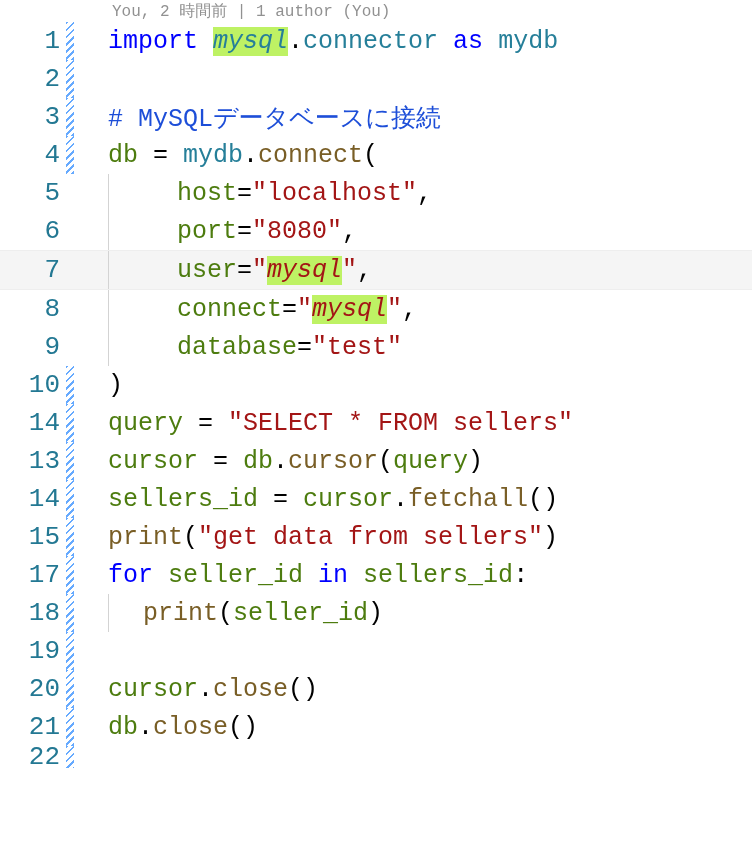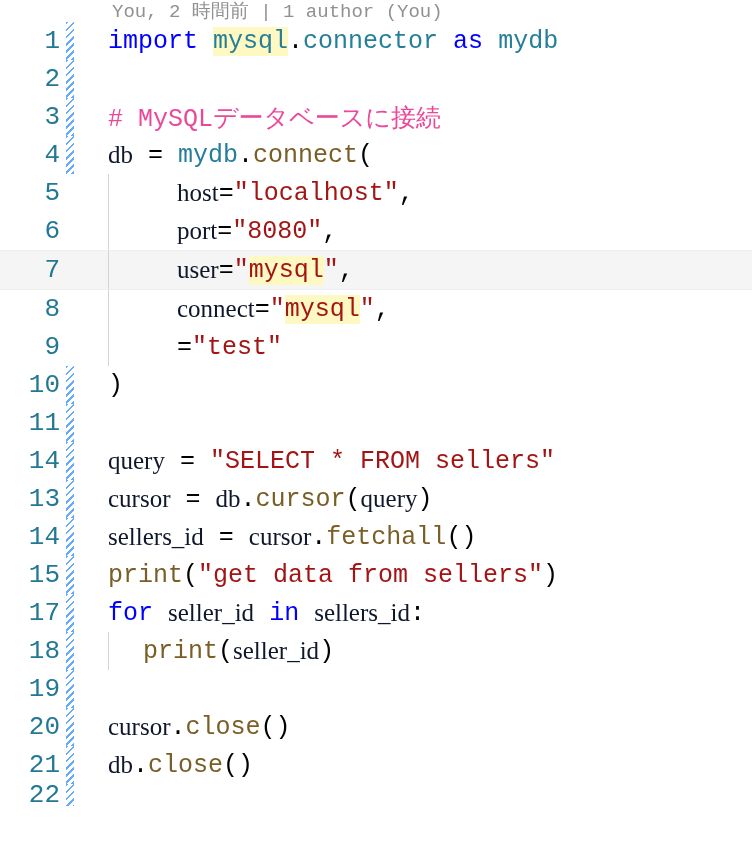--- a/index.html
+++ b/index.html
@@ -1,33 +1,33 @@
 <!DOCTYPE html>
 <html><head>
 <meta charset="utf-8">
 <style>
   html,body{margin:0;padding:0;background:#ffffff;font-family:Consolas,"Courier New",monospace;}
   .editor{display:flex;flex-direction:column;}
-  .codelens{position:relative;color:#919191;font-size:19px;padding-left:112px;height:22px;display:flex;align-items:center;}
+  .codelens{position:relative;color:#919191;font-size:16px;padding-left:112px;height:22px;display:flex;align-items:center;}
   .line{display:flex;height:38px;align-items:center;position:relative;}
   .gutter{width:60px;text-align:right;color:#237893;font-size:26px;padding-right:6px;user-select:none;}
   .deco{width:8px;height:100%;margin-right:4px;}
   .deco.hatch{background:repeating-linear-gradient(135deg,#66aaff 0,#66aaff 2px,#ffffff 2px,#ffffff 5px);}
   .indent-guide{width:34px;border-left:1px solid #d3d3d3;align-self:stretch;flex:0 0 34px;}
   .indent-spacer{width:34px;flex:0 0 34px;}
   .code{white-space:pre;font-size:25px;display:flex;align-items:center;}
   .line7{background:#f5f5f5;border-top:1px solid #eeeeee;border-bottom:1px solid #eeeeee;}
   .t-kw{color:#0000ff;}
   .t-mod{color:#267f99;}
   .t-pl{color:#000000;}
   .t-fn{color:#795e26;}
-  .t-var{color:#0f172a;font-family:Liberation Serif, serif;}
+  .t-var{color:#4d7c0f;}
   .t-str{color:#a31515;}
-  .t-cmt{color:#ec4899;}
-  .hl{background:#fef9c3;}
+  .t-cmt{color:#1d4ed8;}
+  .hl{background:#bef264;font-style:italic;}
   .pad{width:30px;flex:0 0 30px;}
 </style>
 </head>
 <body>
 
 <div class="editor">
 
   <div class="codelens">You, 2 時間前 | 1 author (You)</div>
 
   <div class="line">
@@ -134,38 +134,33 @@
     </div>
   </div>
 
   <div class="line">
     <div class="gutter">9</div>
     <div class="deco"></div>
     <div class="pad"></div>
       <div class="indent-guide"></div>
       <div class="indent-spacer"></div>
     <div class="code">
+      <span class="t-var">database</span>
       <span class="t-pl">=</span>
       <span class="t-str">"test"</span>
     </div>
   </div>
 
   <div class="line">
     <div class="gutter">10</div>
     <div class="deco hatch"></div>
     <div class="pad"></div>
     <div class="code"><span class="t-pl">)</span></div>
   </div>
 
-  <div class="line">
-    <div class="gutter">11</div>
-    <div class="deco hatch"></div>
-    <div class="pad"></div>
-      <div class="code"></div>
-  </div>
 
   <div class="line">
     <div class="gutter">14</div>
     <div class="deco hatch"></div>
     <div class="pad"></div>
     <div class="code">
       <span class="t-var">query</span>
       <span class="t-pl"> = </span>
       <span class="t-str">"SELECT * FROM sellers"</span>
     </div>

